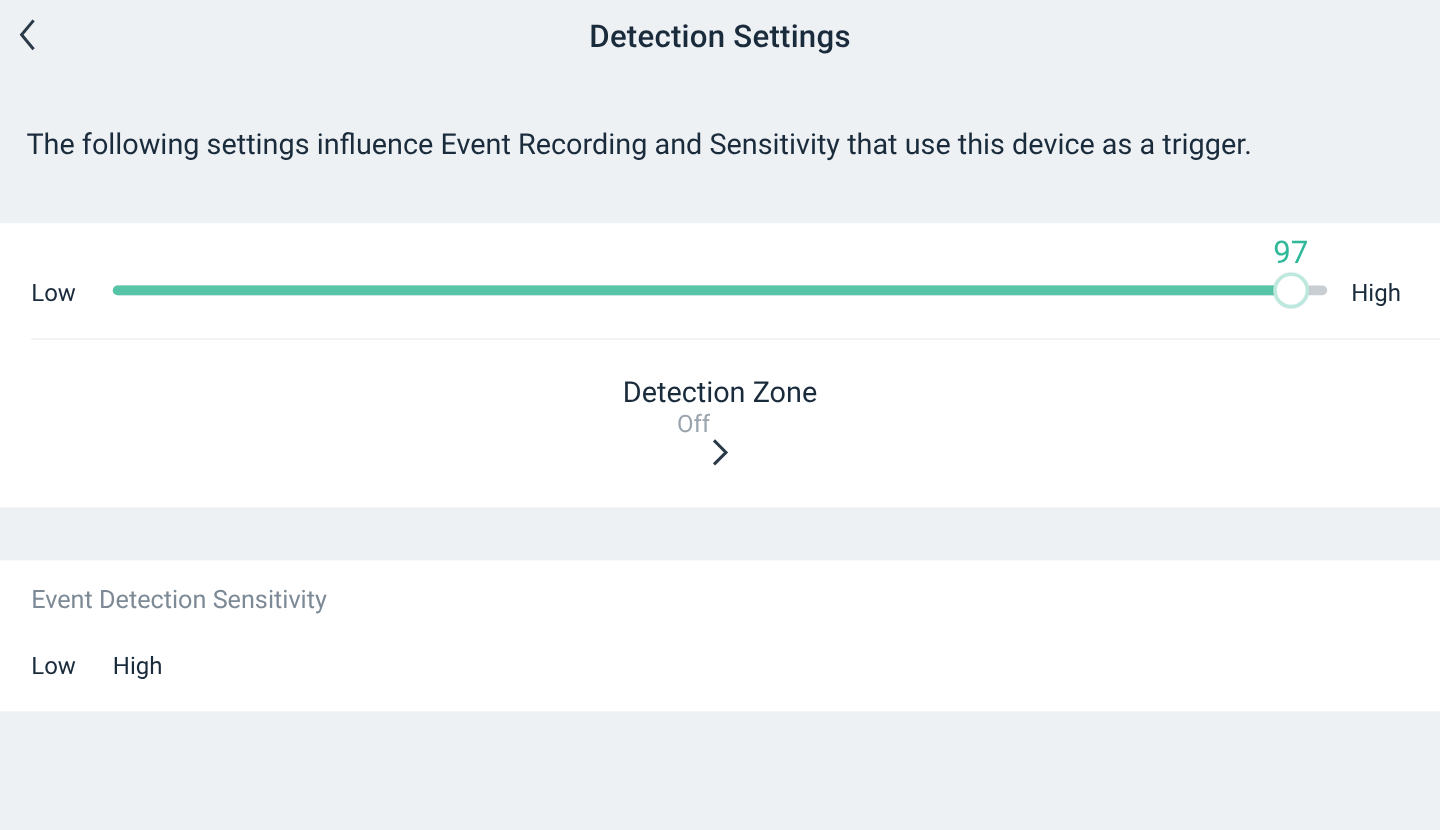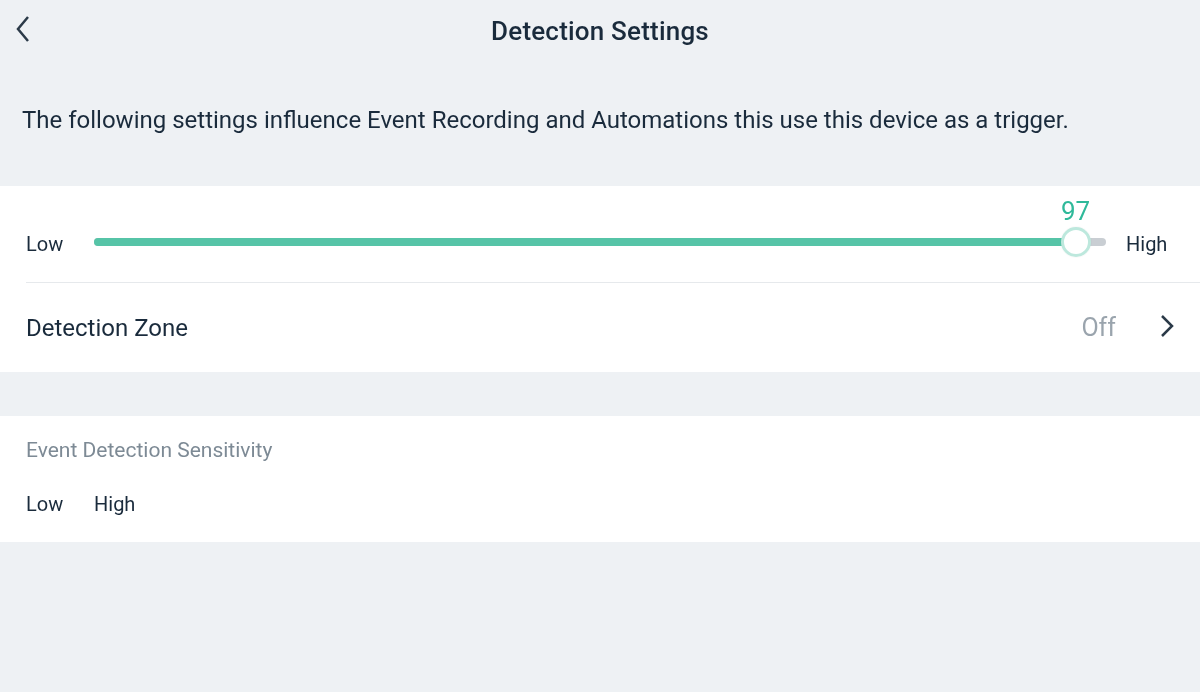--- a/index.html
+++ b/index.html
@@ -127,28 +127,29 @@
     background: #e6e9ec;
     margin: 0 0 0 26px;
   }
 
   
   .nav-row {
     display: flex;
     align-items: center;
     padding: 30px 26px 30px 26px;
     cursor: pointer;
+    flex-direction: column;
   }
   .nav-row-label {
     flex: 1;
     font-size: 24px;
     color: #1a2b3c;
   }
   .nav-row-value {
-    font-size: 25px;
+    font-size: 20px;
     color: #9aa4ad;
     margin-right: 44px;
   }
   .nav-row .chevron svg {
     width: 14px; height: 24px;
     stroke: #2b3a48; stroke-width: 2.5; fill: none;
   }
 
   
   .gap {
@@ -168,21 +169,21 @@
   <div class="back-btn">
     <span>
       <svg viewBox="0 0 18 30">
           <polyline points="14,3 4,15 14,27"></polyline>
         </svg>
     </span>
   </div>
   <div class="header-title">Detection Settings</div>
 </div>
 
-<div class="description">The following settings influence Event Recording and Automations this use this device as a trigger.</div>
+<div class="description">The following settings influence Event Recording and Sensitivity that use this device as a trigger.</div>
 
 <div class="card">
   <div class="slider-row">
     <div class="slider-side-label">Low</div>
     <div class="slider-wrap">
       <div class="slider-track"></div>
       <div class="slider-fill" style="width: 97%;"></div>
       <div class="slider-value" style="left: 97%;">97</div>
       <div class="slider-thumb" style="left: 97%;"></div>
     </div>

